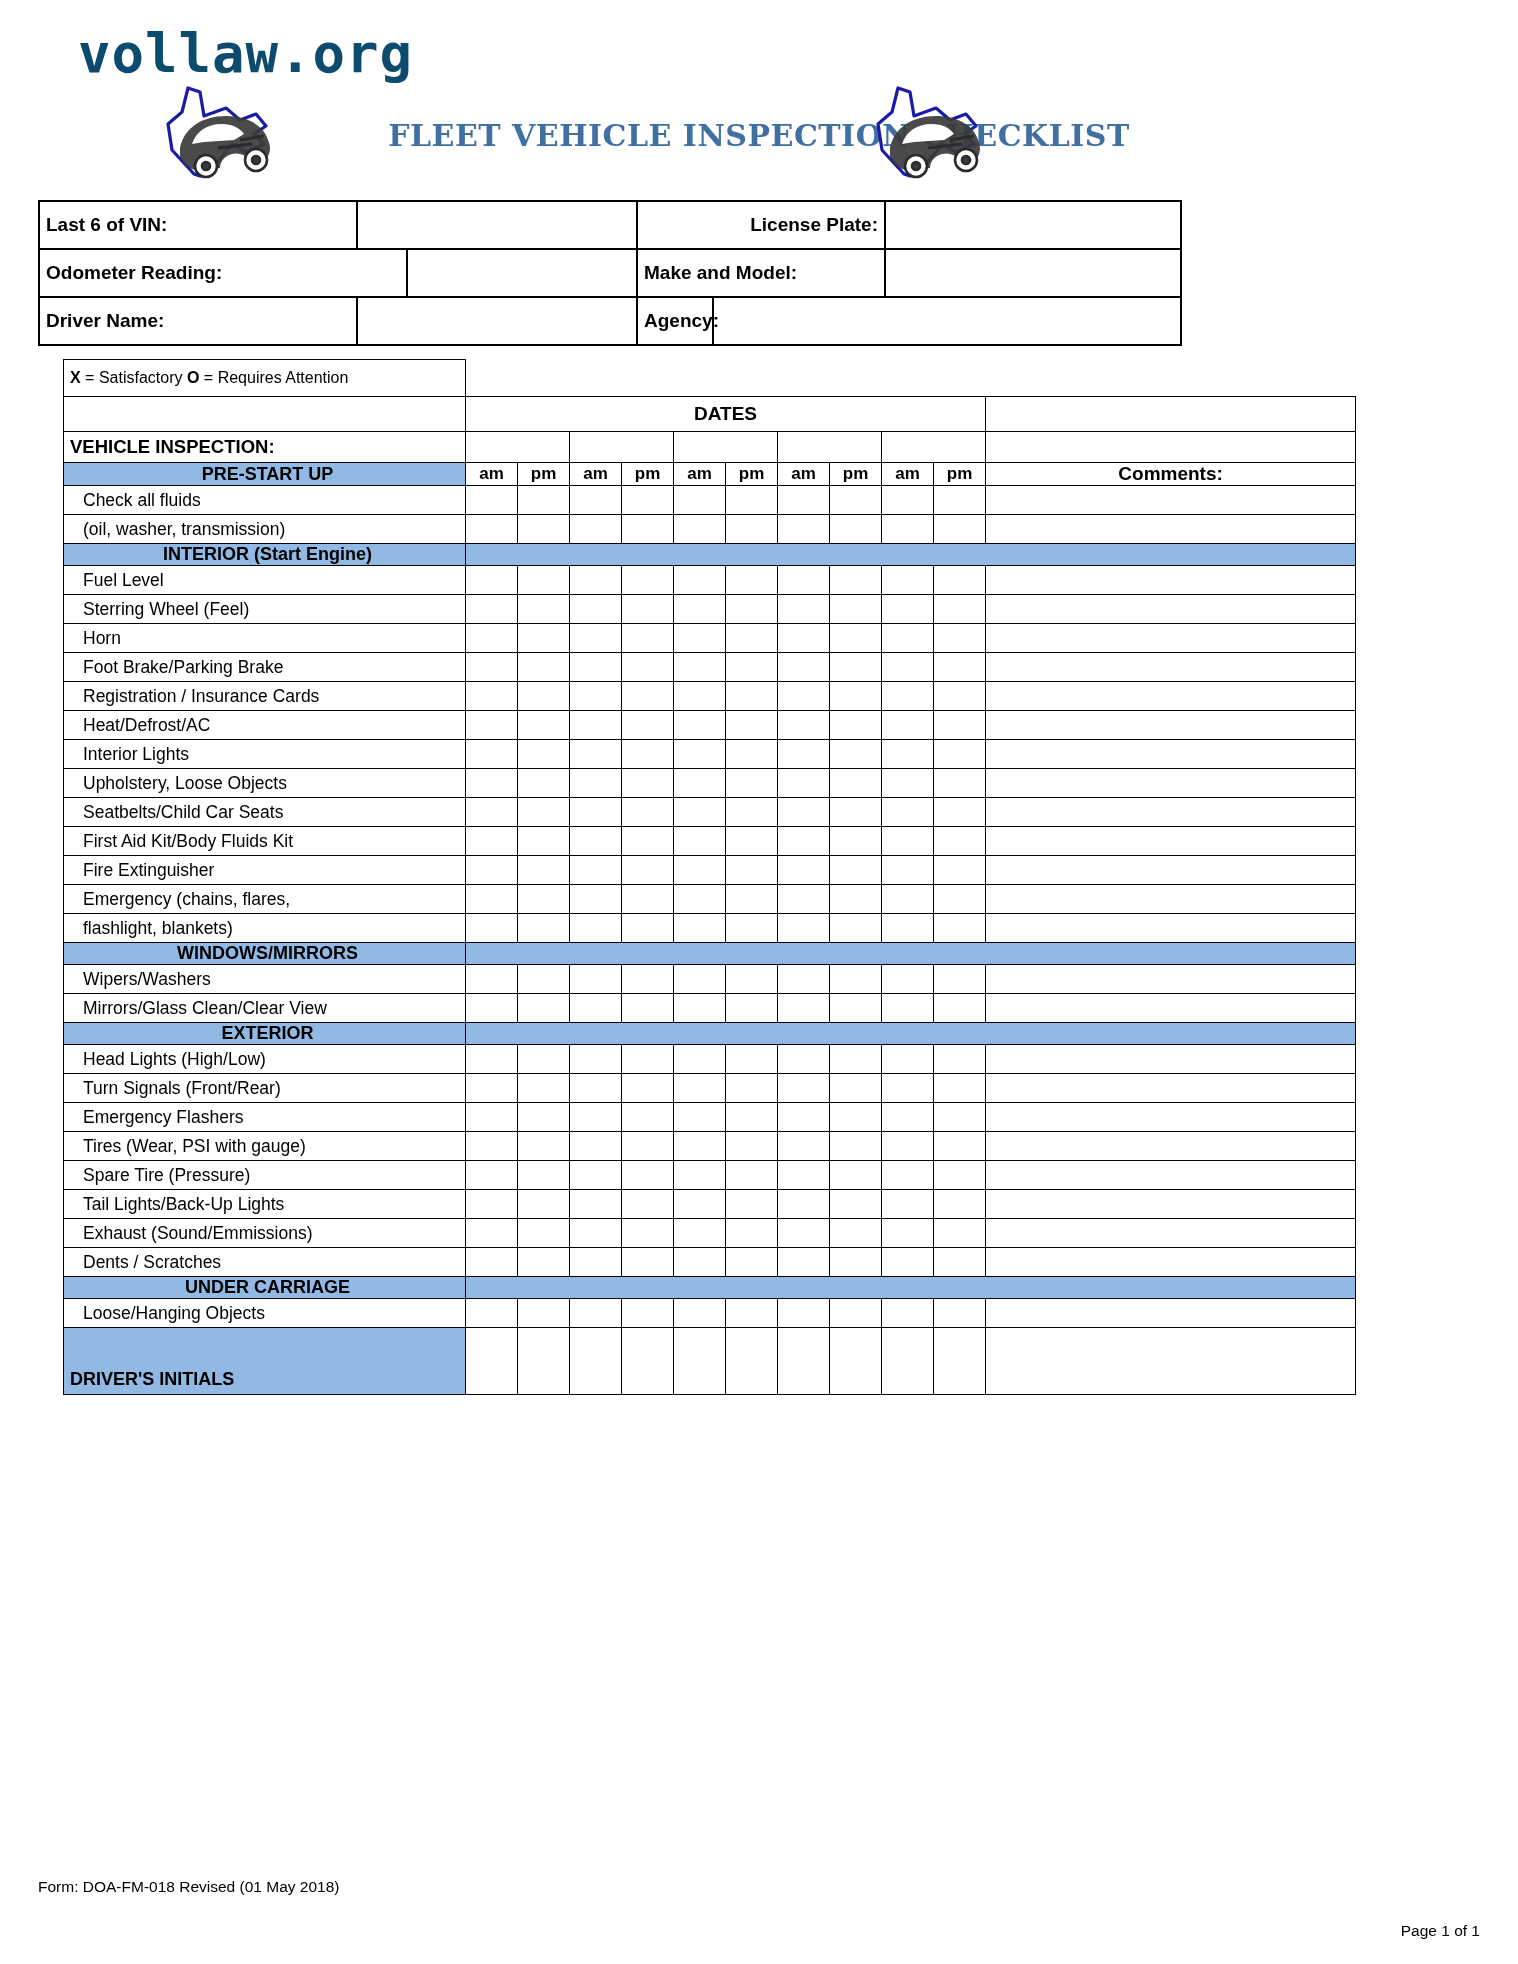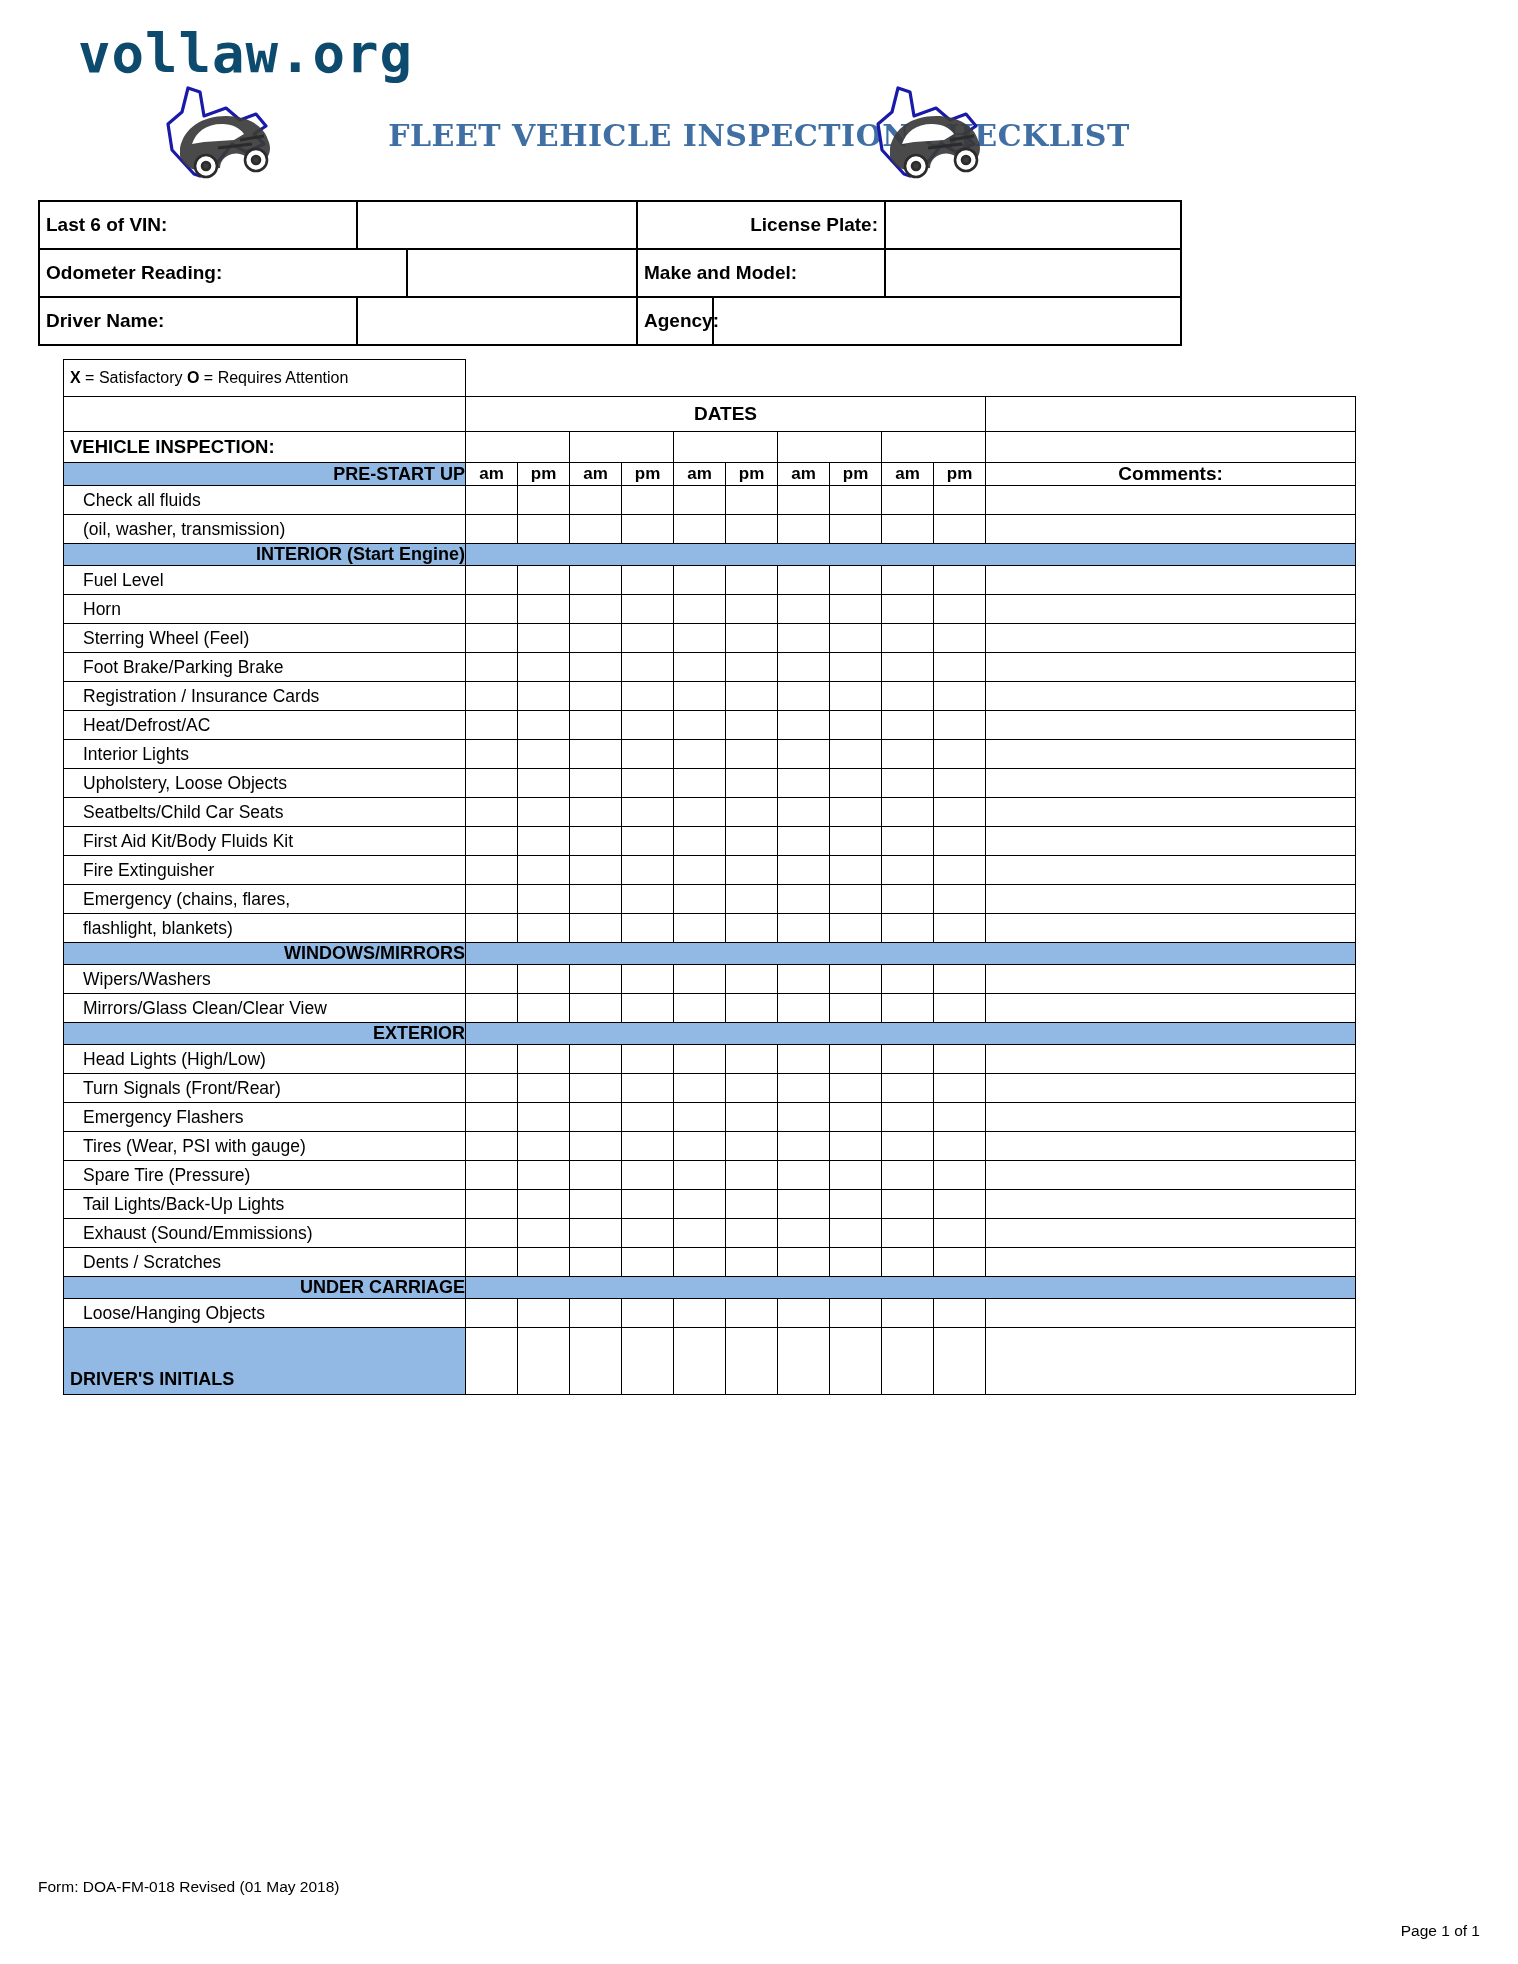--- a/index.html
+++ b/index.html
@@ -110,21 +110,21 @@
     height: 36px;
   }
   .legend b { font-weight: bold; }
   .chk .dates-hdr {
     text-align: center;
     font-weight: bold;
     font-size: 19px;
     height: 34px;
   }
   .chk .sec-title {
-    text-align: right;
+    text-align: center;
     font-weight: bold;
     font-size: 18px;
     padding-left: 6px;
     background: #91b9e4 !important;
     white-space: nowrap;
   }
   .chk .sec-fill {
     background: #91b9e4 !important;
   }
   .chk .ampm {
@@ -346,35 +346,35 @@
           <td class="mark"></td>
           <td class="mark"></td>
           <td class="mark"></td>
           <td class="mark"></td>
           <td class="mark"></td>
           <td class="mark"></td>
           <td class="mark"></td>
           <td></td>
         </tr>
         <tr>
+          <td class="lbl">Sterring Wheel (Feel)</td>
+          <td class="mark"></td>
+          <td class="mark"></td>
+          <td class="mark"></td>
+          <td class="mark"></td>
+          <td class="mark"></td>
+          <td class="mark"></td>
+          <td class="mark"></td>
+          <td class="mark"></td>
+          <td class="mark"></td>
+          <td class="mark"></td>
+          <td></td>
+        </tr>
+        <tr>
           <td class="lbl">Horn</td>
-          <td class="mark"></td>
-          <td class="mark"></td>
-          <td class="mark"></td>
-          <td class="mark"></td>
-          <td class="mark"></td>
-          <td class="mark"></td>
-          <td class="mark"></td>
-          <td class="mark"></td>
-          <td class="mark"></td>
-          <td class="mark"></td>
-          <td></td>
-        </tr>
-        <tr>
-          <td class="lbl">Sterring Wheel (Feel)</td>
           <td class="mark"></td>
           <td class="mark"></td>
           <td class="mark"></td>
           <td class="mark"></td>
           <td class="mark"></td>
           <td class="mark"></td>
           <td class="mark"></td>
           <td class="mark"></td>
           <td class="mark"></td>
           <td class="mark"></td>

